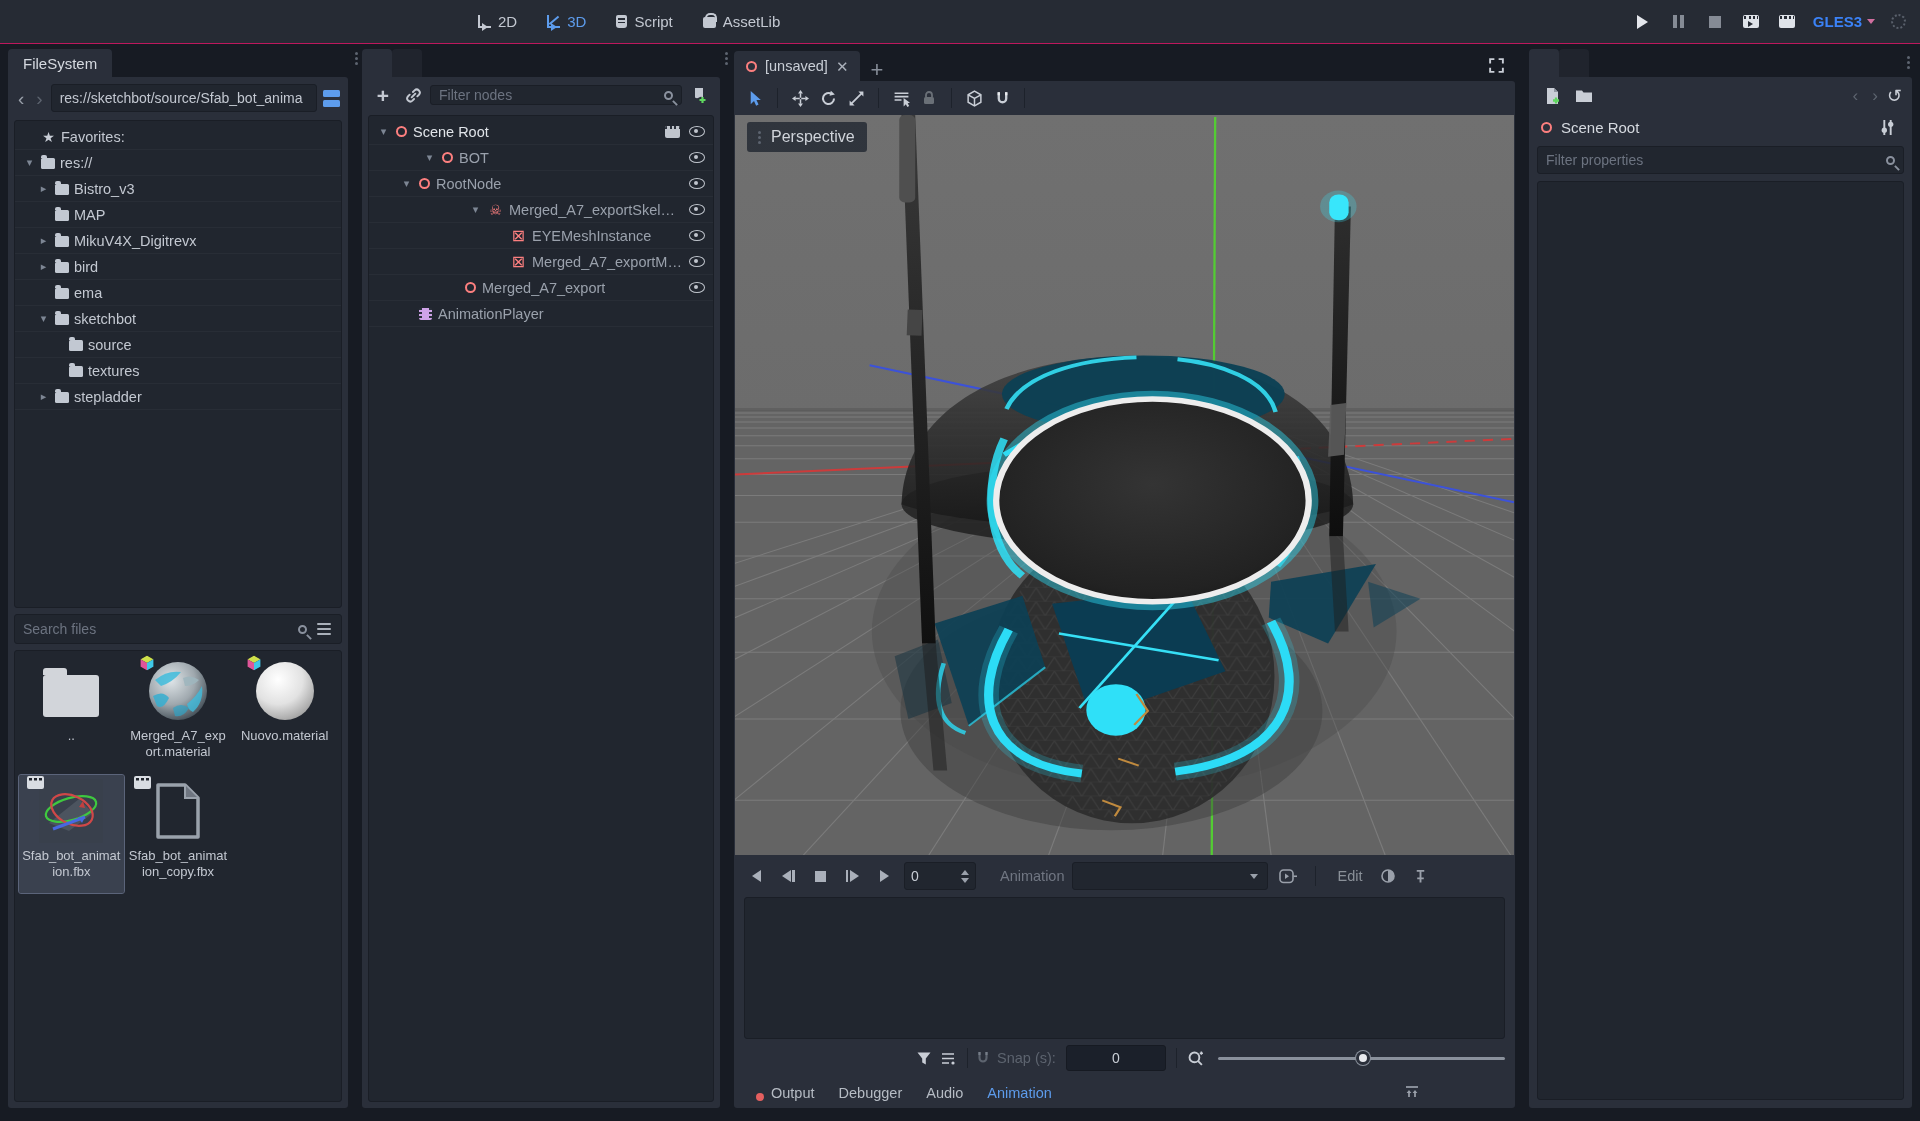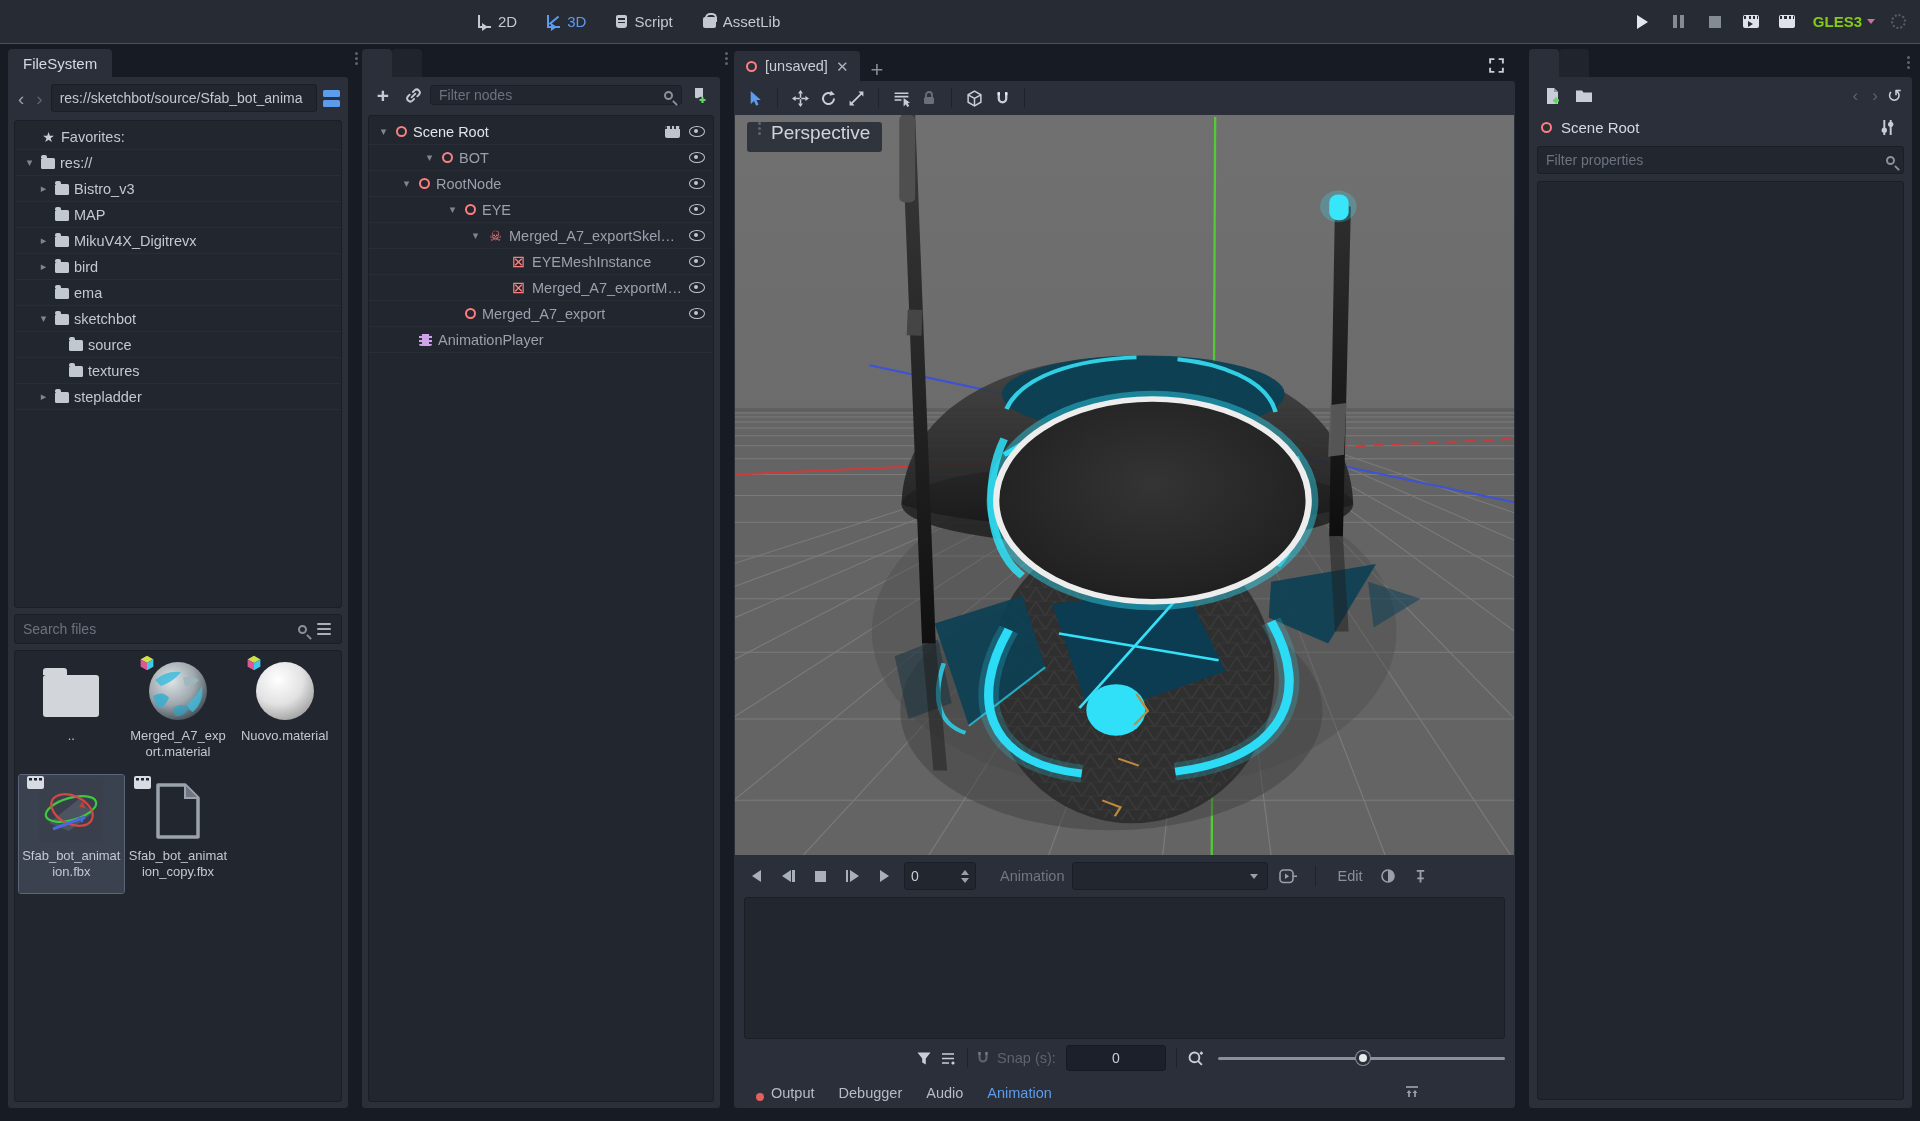--- a/index.html
+++ b/index.html
@@ -27,21 +27,21 @@
   .ic-assetlib::before{content:"";position:absolute;top:-4px;left:2.5px;width:8px;height:7px;border:2px solid #c3c8d1;border-bottom:none;border-radius:5px 5px 0 0}
   .playctl{display:flex;align-items:center;gap:16px;margin-left:auto}
   .pbtn{background:none;border:none;cursor:pointer;display:flex;align-items:center;justify-content:center;width:20px;height:20px}
   .tri-play{width:0;height:0;border:7px solid transparent;border-left:11px solid #e4e7ec;border-right:none}
   .pause-bars{display:flex;gap:3px}.pause-bars i{width:4px;height:13px;background:#858b95}
   .stop-sq{width:12px;height:12px;background:#858b95}
   .movie{width:16px;height:13px;background:#dfe3e9;border-radius:2px;position:relative}
   .movie::before{content:"";position:absolute;top:1px;left:1px;right:1px;height:3px;
      background:repeating-linear-gradient(90deg,#262b34 0 2px,transparent 2px 4.5px)}
   .movie.play::after{content:"";position:absolute;left:5px;top:6px;border:3px solid transparent;border-left:5px solid #262b34}
-  .gles-btn{display:flex;align-items:center;gap:5px;background:none;border:none;cursor:pointer;color:#84cc16;font-size:15px;font-weight:bold}
+  .gles-btn{display:flex;align-items:center;gap:5px;background:none;border:none;cursor:pointer;color:#3b82f6;font-size:15px;font-weight:bold}
   .gles-btn .caret{border-left:4px solid transparent;border-right:4px solid transparent;border-top:5px solid #d06f9f}
   .spinner-icon{width:15px;height:15px;border:2px dotted #5a616c;border-radius:50%}
 
   
   .workspace{display:flex;height:1068px;padding:5px 8px 4px 8px;gap:12px;position:relative}
   .dock{display:flex;flex-direction:column}
   .fs-dock{width:340px}
   .scene-dock{width:358px;margin-left:2px}
   .center-col{width:781px;margin:0 2px}
   .inspector-dock{flex:1}
@@ -120,21 +120,21 @@
   .vp-tab{height:30px;background:#2a2f3a;border-radius:4px 4px 0 0;display:flex;align-items:center;gap:8px;padding:0 12px;font-size:14.5px;color:#c9ced6}
   .vp-tab .close-x{color:#aab0ba;font-size:15px;background:none;border:none;cursor:pointer;line-height:1}
   .newtab-btn{background:none;border:none;color:#868d98;font-size:22px;cursor:pointer;padding:0 10px;line-height:1}
   .distraction-btn{margin-left:auto;background:none;border:none;cursor:pointer;padding:4px 10px}
   .vp-body{background:#2a2f3a;border-radius:0 3px 3px 3px;flex:1;display:flex;flex-direction:column;min-height:0}
   .vp-toolbar{height:34px;display:flex;align-items:center;gap:2px;padding:0 8px;flex:none}
   .vsep{width:1px;height:20px;background:#1d222b;margin:0 7px}
   .menu-txt{background:none;border:none;color:#c9ced6;font-size:14.5px;padding:4px 12px;cursor:pointer}
   .viewport{flex:1;position:relative;min-height:0;margin:0 1px}
   .viewport svg.scene3d{display:block;width:100%;height:100%}
-  .persp-chip{position:absolute;top:7px;left:12px;height:30px;background:rgba(39,44,54,.88);border-radius:3px;display:flex;align-items:flex-start;gap:8px;padding:0 12px 0 8px;color:#d0d4da;font-size:19px;cursor:pointer;border:none}
+  .persp-chip{position:absolute;top:7px;left:12px;height:30px;background:rgba(39,44,54,.88);border-radius:3px;display:flex;align-items:center;gap:8px;padding:0 12px 0 8px;color:#d0d4da;font-size:16px;cursor:pointer;border:none}
 
   
   .anim-toolbar{height:42px;display:flex;align-items:center;gap:8px;padding:0 10px;flex:none}
   .abtn{background:none;border:none;cursor:pointer;width:24px;height:24px;display:flex;align-items:center;justify-content:center;gap:1.5px}
   .tl{width:0;height:0;border:6px solid transparent}
   .tl.left{border-right:9px solid #aab0ba;border-left:none}
   .tl.right{border-left:9px solid #aab0ba;border-right:none}
   .bar-v{width:2.5px;height:12px;background:#aab0ba}
   .sq{width:11px;height:11px;background:#aab0ba}
   .spinbox{width:72px;height:28px;display:flex;align-items:center;background:#21262f;border:1px solid #1a1e26;border-radius:3px;padding:0 6px}
@@ -494,29 +494,20 @@
             <span class="lbl">BOT</span>
             <span class="row-right">
 
               <span class="eye-ic"></span>
             </span>
           </div>
           <div class="sc-row" style="--d: 1;">
             <span class="exp ic-open"></span>
             <span class="tree-ic ic-node3d"></span>
             <span class="lbl">RootNode</span>
-            <span class="row-right">
-
-              <span class="eye-ic"></span>
-            </span>
-          </div>
-          <div class="sc-row" style="--d: 3;">
-            <span class="exp ic-open"></span>
-            <span class="tree-ic ic-node3d"></span>
-            <span class="lbl">EYE</span>
             <span class="row-right">
 
               <span class="eye-ic"></span>
             </span>
           </div>
           <div class="sc-row" style="--d: 4;">
             <span class="exp ic-open"></span>
             <span class="tree-ic ic-skeleton"></span>
             <span class="lbl">Merged_A7_exportSkeleton</span>
             <span class="row-right">

